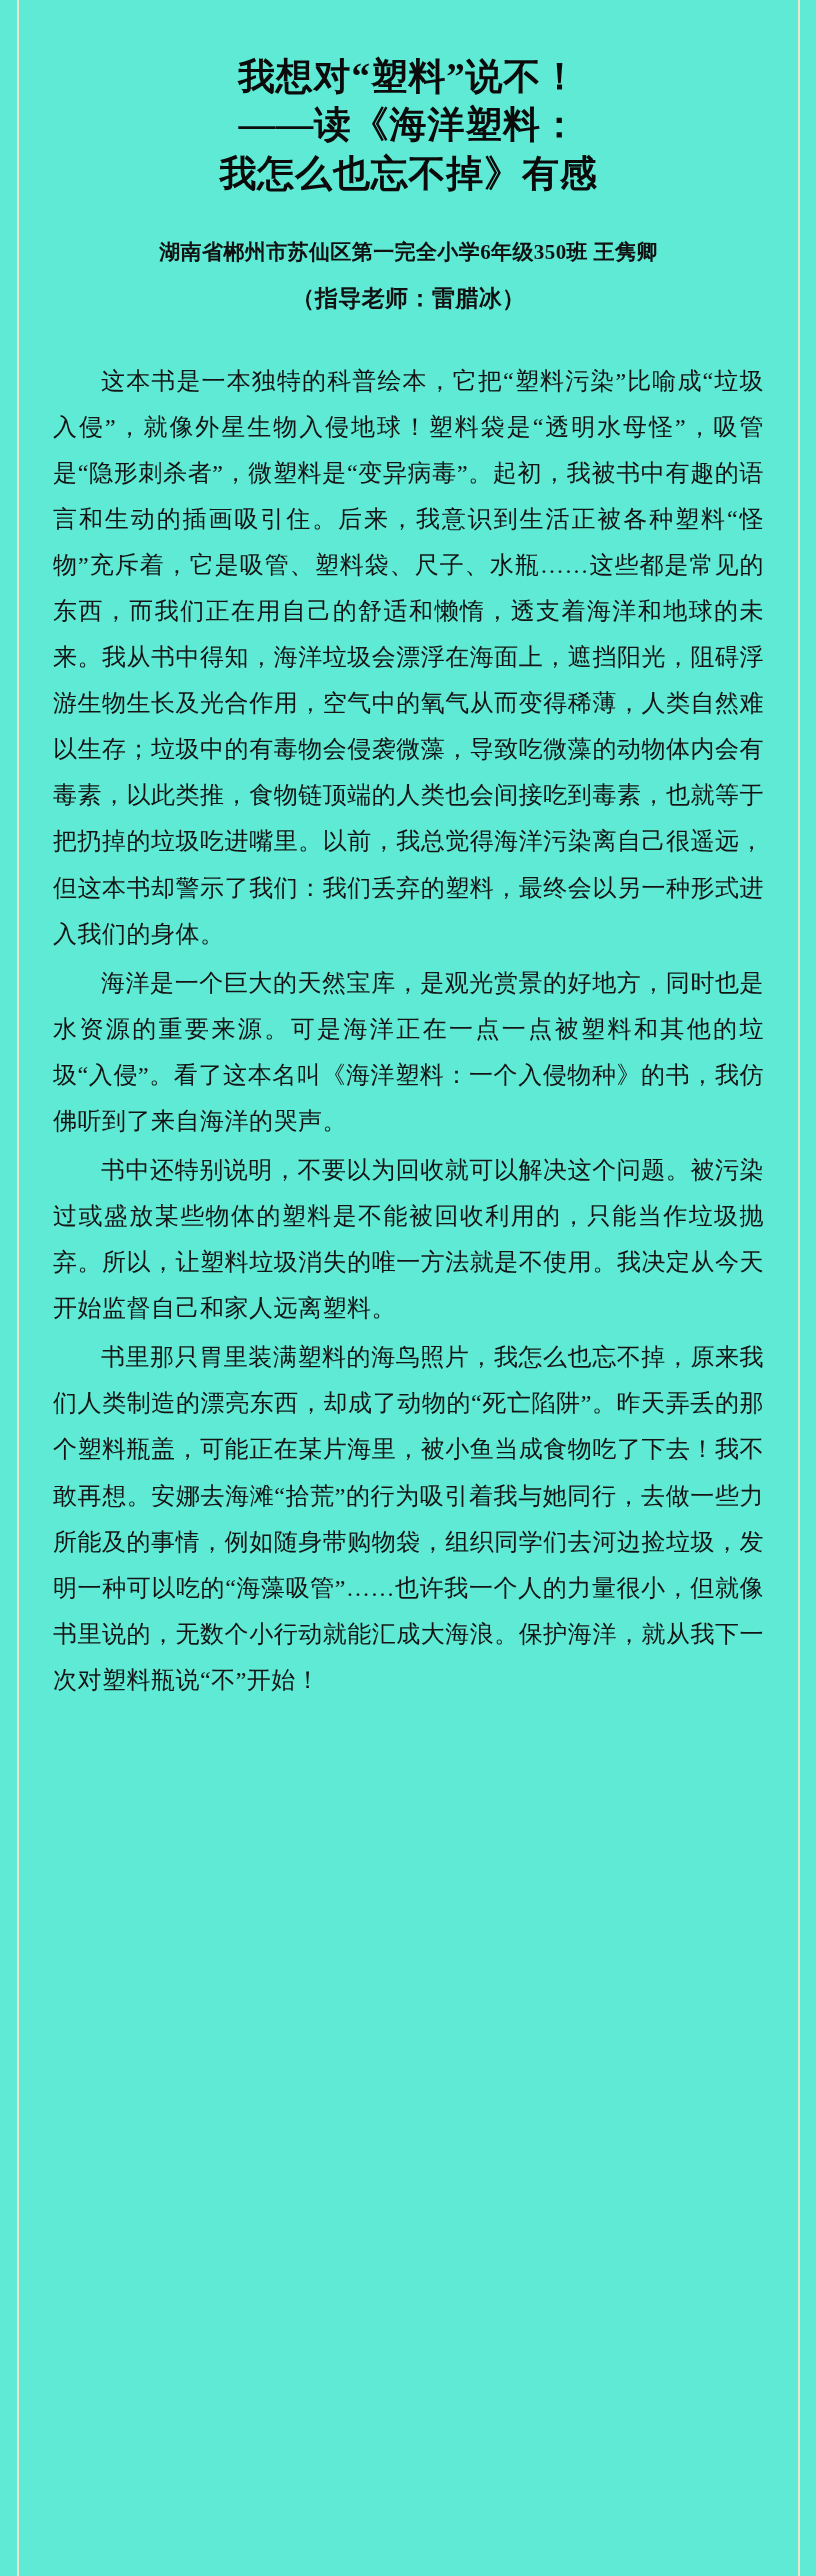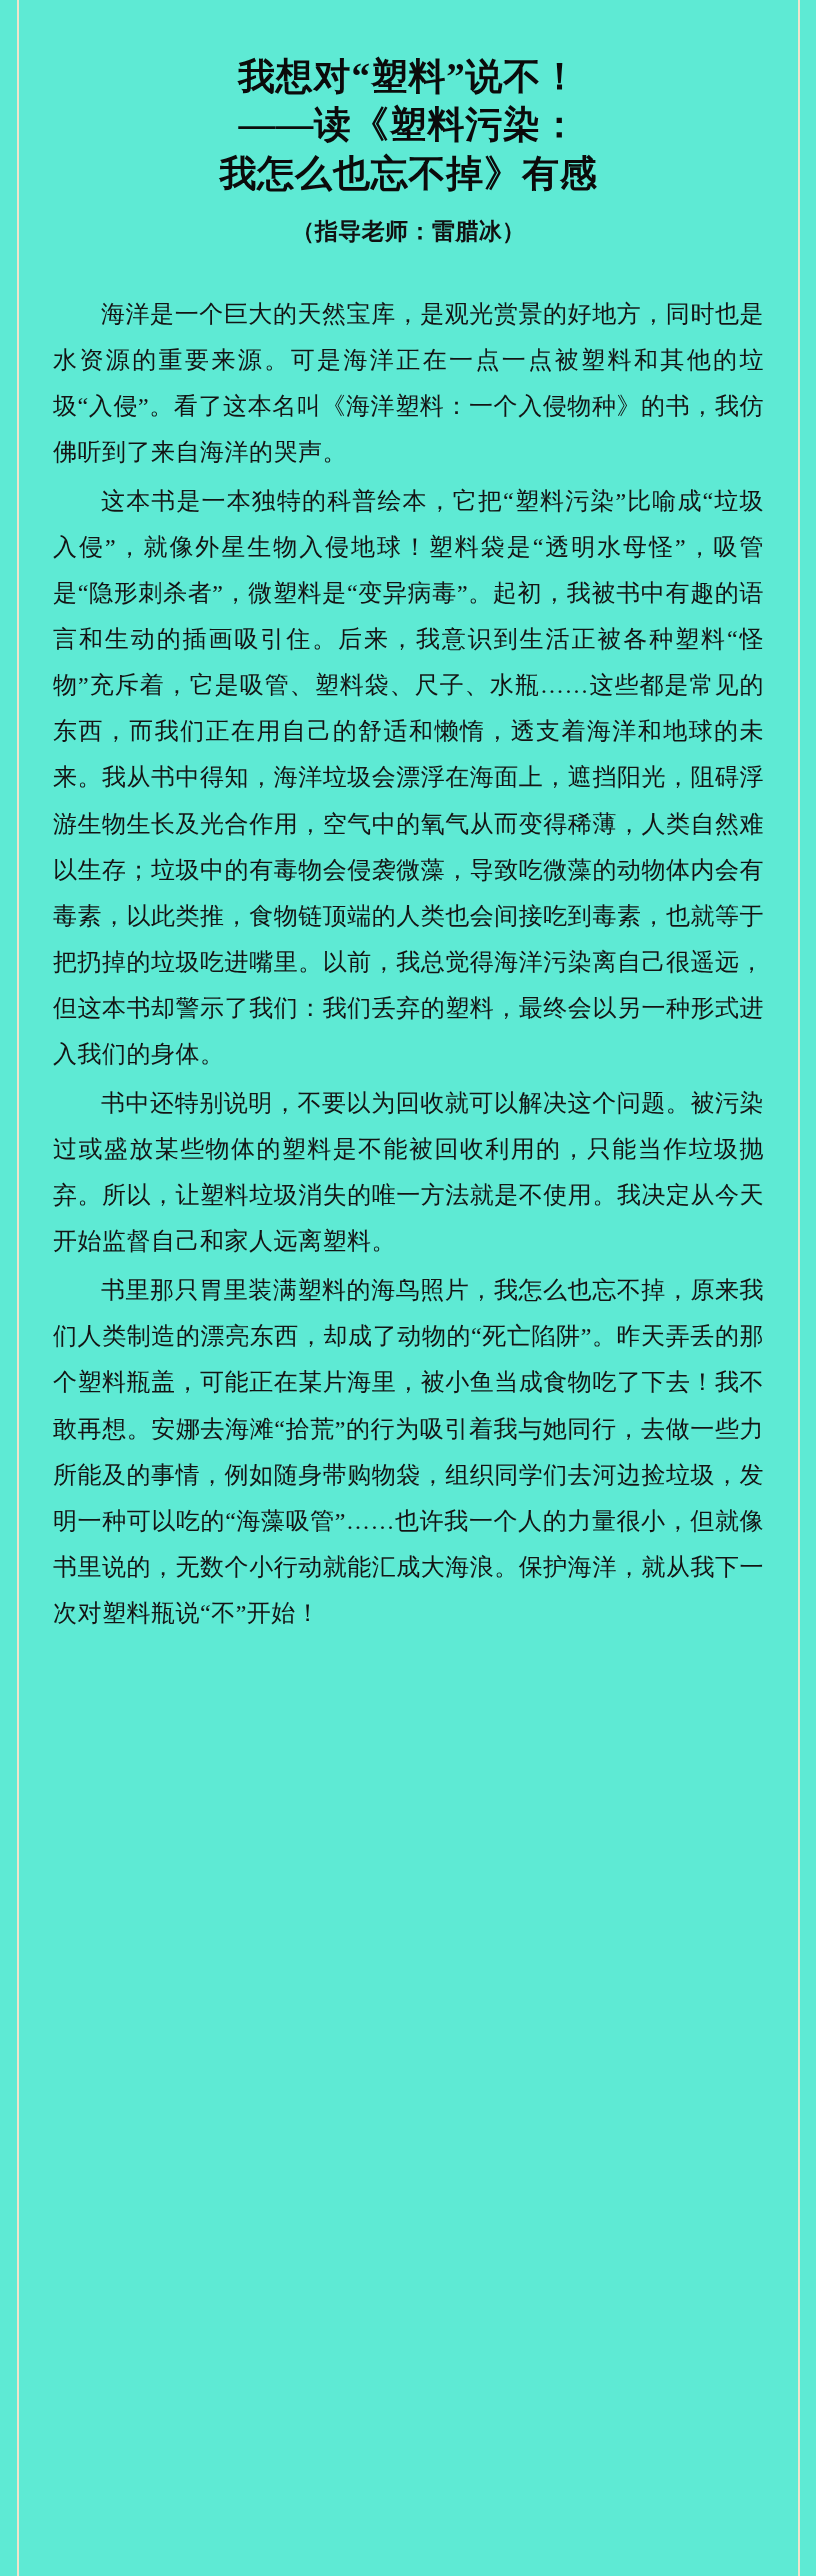--- a/index.html
+++ b/index.html
@@ -77,26 +77,27 @@
 </style>
 </head>
 <body>
 
 <div class="page">
   <div class="edge-left"></div>
   <div class="edge-right"></div>
 
   <div class="title-block">
     <div class="title-line">我想对“塑料”说不！</div>
-    <div class="title-line">——读《塑料污染：</div>
+    <div class="title-line">——读《海洋塑料：</div>
     <div class="title-line">我怎么也忘不掉》有感</div>
   </div>
 
+  <div class="byline">湖南省郴州市苏仙区第一完全小学6年级350班 王隽卿</div>
   <div class="teacher">（指导老师：雷腊冰）</div>
 
   <div class="body-text">
+    <p class="para">这本书是一本独特的科普绘本，它把“塑料污染”比喻成“垃圾入侵”，就像外星生物入侵地球！塑料袋是“透明水母怪”，吸管是“隐形刺杀者”，微塑料是“变异病毒”。起初，我被书中有趣的语言和生动的插画吸引住。后来，我意识到生活正被各种塑料“怪物”充斥着，它是吸管、塑料袋、尺子、水瓶……这些都是常见的东西，而我们正在用自己的舒适和懒惰，透支着海洋和地球的未来。我从书中得知，海洋垃圾会漂浮在海面上，遮挡阳光，阻碍浮游生物生长及光合作用，空气中的氧气从而变得稀薄，人类自然难以生存；垃圾中的有毒物会侵袭微藻，导致吃微藻的动物体内会有毒素，以此类推，食物链顶端的人类也会间接吃到毒素，也就等于把扔掉的垃圾吃进嘴里。以前，我总觉得海洋污染离自己很遥远，但这本书却警示了我们：我们丢弃的塑料，最终会以另一种形式进入我们的身体。</p>
     <p class="para">海洋是一个巨大的天然宝库，是观光赏景的好地方，同时也是水资源的重要来源。可是海洋正在一点一点被塑料和其他的垃圾“入侵”。看了这本名叫《海洋塑料：一个入侵物种》的书，我仿佛听到了来自海洋的哭声。</p>
-    <p class="para">这本书是一本独特的科普绘本，它把“塑料污染”比喻成“垃圾入侵”，就像外星生物入侵地球！塑料袋是“透明水母怪”，吸管是“隐形刺杀者”，微塑料是“变异病毒”。起初，我被书中有趣的语言和生动的插画吸引住。后来，我意识到生活正被各种塑料“怪物”充斥着，它是吸管、塑料袋、尺子、水瓶……这些都是常见的东西，而我们正在用自己的舒适和懒惰，透支着海洋和地球的未来。我从书中得知，海洋垃圾会漂浮在海面上，遮挡阳光，阻碍浮游生物生长及光合作用，空气中的氧气从而变得稀薄，人类自然难以生存；垃圾中的有毒物会侵袭微藻，导致吃微藻的动物体内会有毒素，以此类推，食物链顶端的人类也会间接吃到毒素，也就等于把扔掉的垃圾吃进嘴里。以前，我总觉得海洋污染离自己很遥远，但这本书却警示了我们：我们丢弃的塑料，最终会以另一种形式进入我们的身体。</p>
     <p class="para">书中还特别说明，不要以为回收就可以解决这个问题。被污染过或盛放某些物体的塑料是不能被回收利用的，只能当作垃圾抛弃。所以，让塑料垃圾消失的唯一方法就是不使用。我决定从今天开始监督自己和家人远离塑料。</p>
     <p class="para">书里那只胃里装满塑料的海鸟照片，我怎么也忘不掉，原来我们人类制造的漂亮东西，却成了动物的“死亡陷阱”。昨天弄丢的那个塑料瓶盖，可能正在某片海里，被小鱼当成食物吃了下去！我不敢再想。安娜去海滩“拾荒”的行为吸引着我与她同行，去做一些力所能及的事情，例如随身带购物袋，组织同学们去河边捡垃圾，发明一种可以吃的“海藻吸管”……也许我一个人的力量很小，但就像书里说的，无数个小行动就能汇成大海浪。保护海洋，就从我下一次对塑料瓶说“不”开始！</p>
   </div>
 </div>
 
 
 </body></html>

